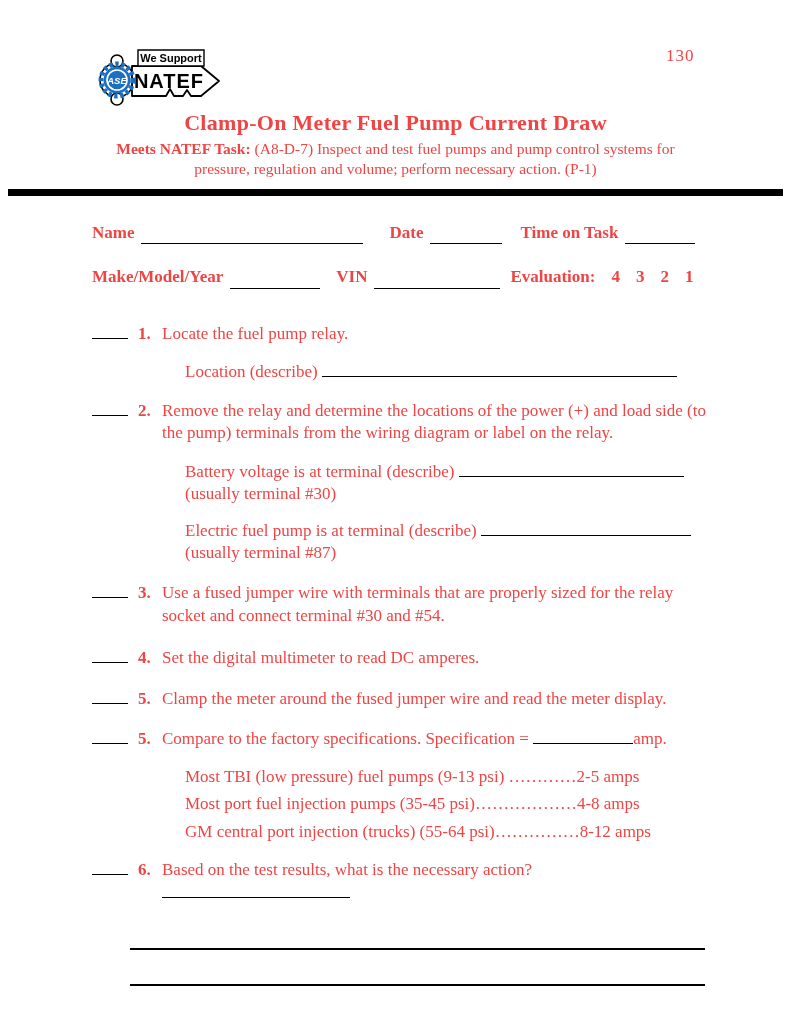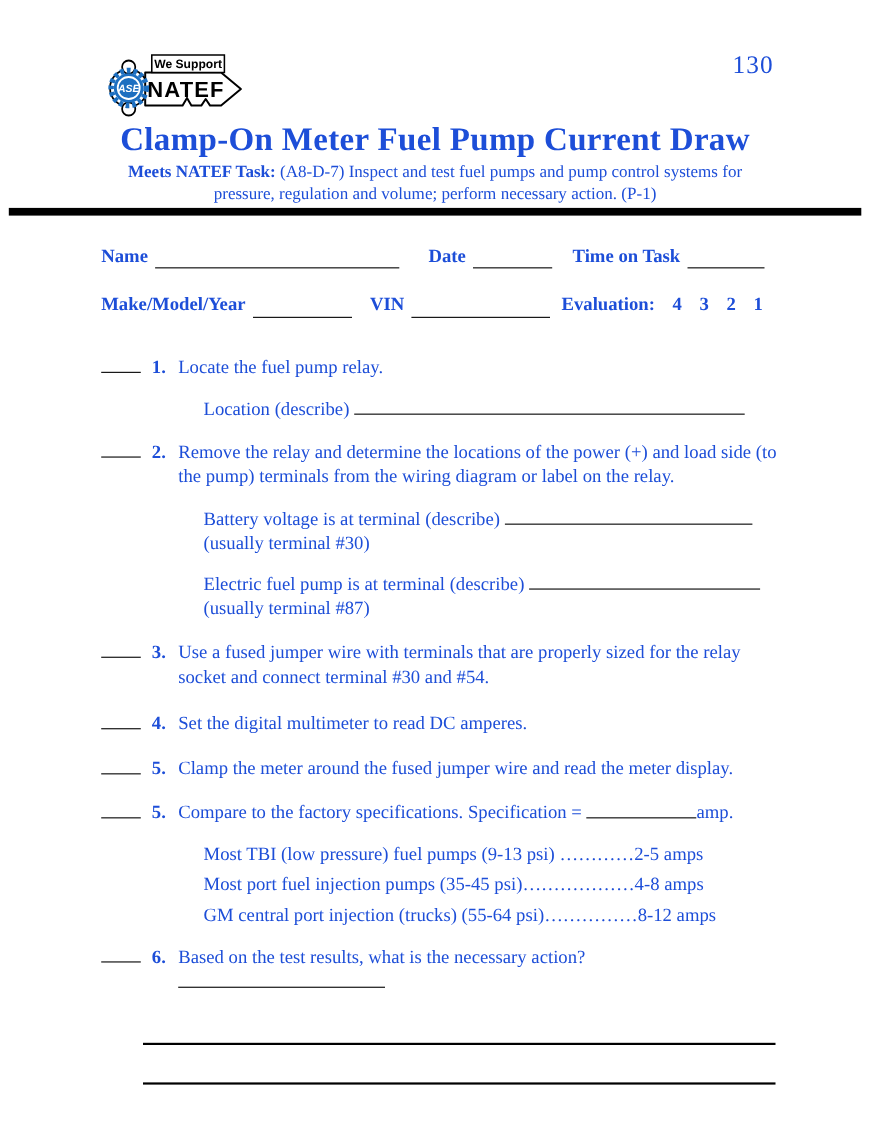--- a/index.html
+++ b/index.html
@@ -1,26 +1,26 @@
 <!DOCTYPE html>
 <html><head>
 <meta charset="utf-8">
 <style>
   * { margin:0; padding:0; box-sizing:border-box; }
   html, body { background:#ffffff; }
   .page {
     position:relative; width:791px; height:1024px; background:#fff;
-    font-family:"Liberation Serif", serif; color:#1d4ed8; overflow:hidden;
+    font-family:"Liberation Serif", serif; color:#ef4444; overflow:hidden;
   }
   
   .logo { position:absolute; top:42px; left:92px; width:142px; height:66px; }
-  .page-number { position:absolute; top:46px; left:666px; font-size:23px; letter-spacing:1px; }
+  .page-number { position:absolute; top:46px; left:666px; font-size:17px; letter-spacing:1px; }
   
   .title-block { position:absolute; top:110px; left:0; width:100%; text-align:center; }
-  .doc-title { font-size:30px; font-weight:bold; letter-spacing:0.3px; }
+  .doc-title { font-size:22px; font-weight:bold; letter-spacing:0.3px; }
   .task-line { width:612px; margin:3px auto 0; font-size:15.5px; line-height:1.32; }
   .thick-rule { position:absolute; top:189px; left:8px; width:775px; height:7px; background:#000; }
   
   .content { position:absolute; top:216px; left:92px; width:614px; font-size:17px; line-height:1.32; }
   b { font-weight:bold; }
   .blank { display:inline-block; border-bottom:1.5px solid #000; height:15px; vertical-align:baseline; }
   .w222{width:222px} .w72{width:72px} .w70{width:70px} .w90{width:90px}
   .w126{width:126px} .w355{width:355px} .w225{width:225px} .w210{width:210px}
   .w68{width:68px} .w100{width:100px} .w188{width:188px}
   .info-row { display:flex; align-items:flex-end; white-space:nowrap; }

